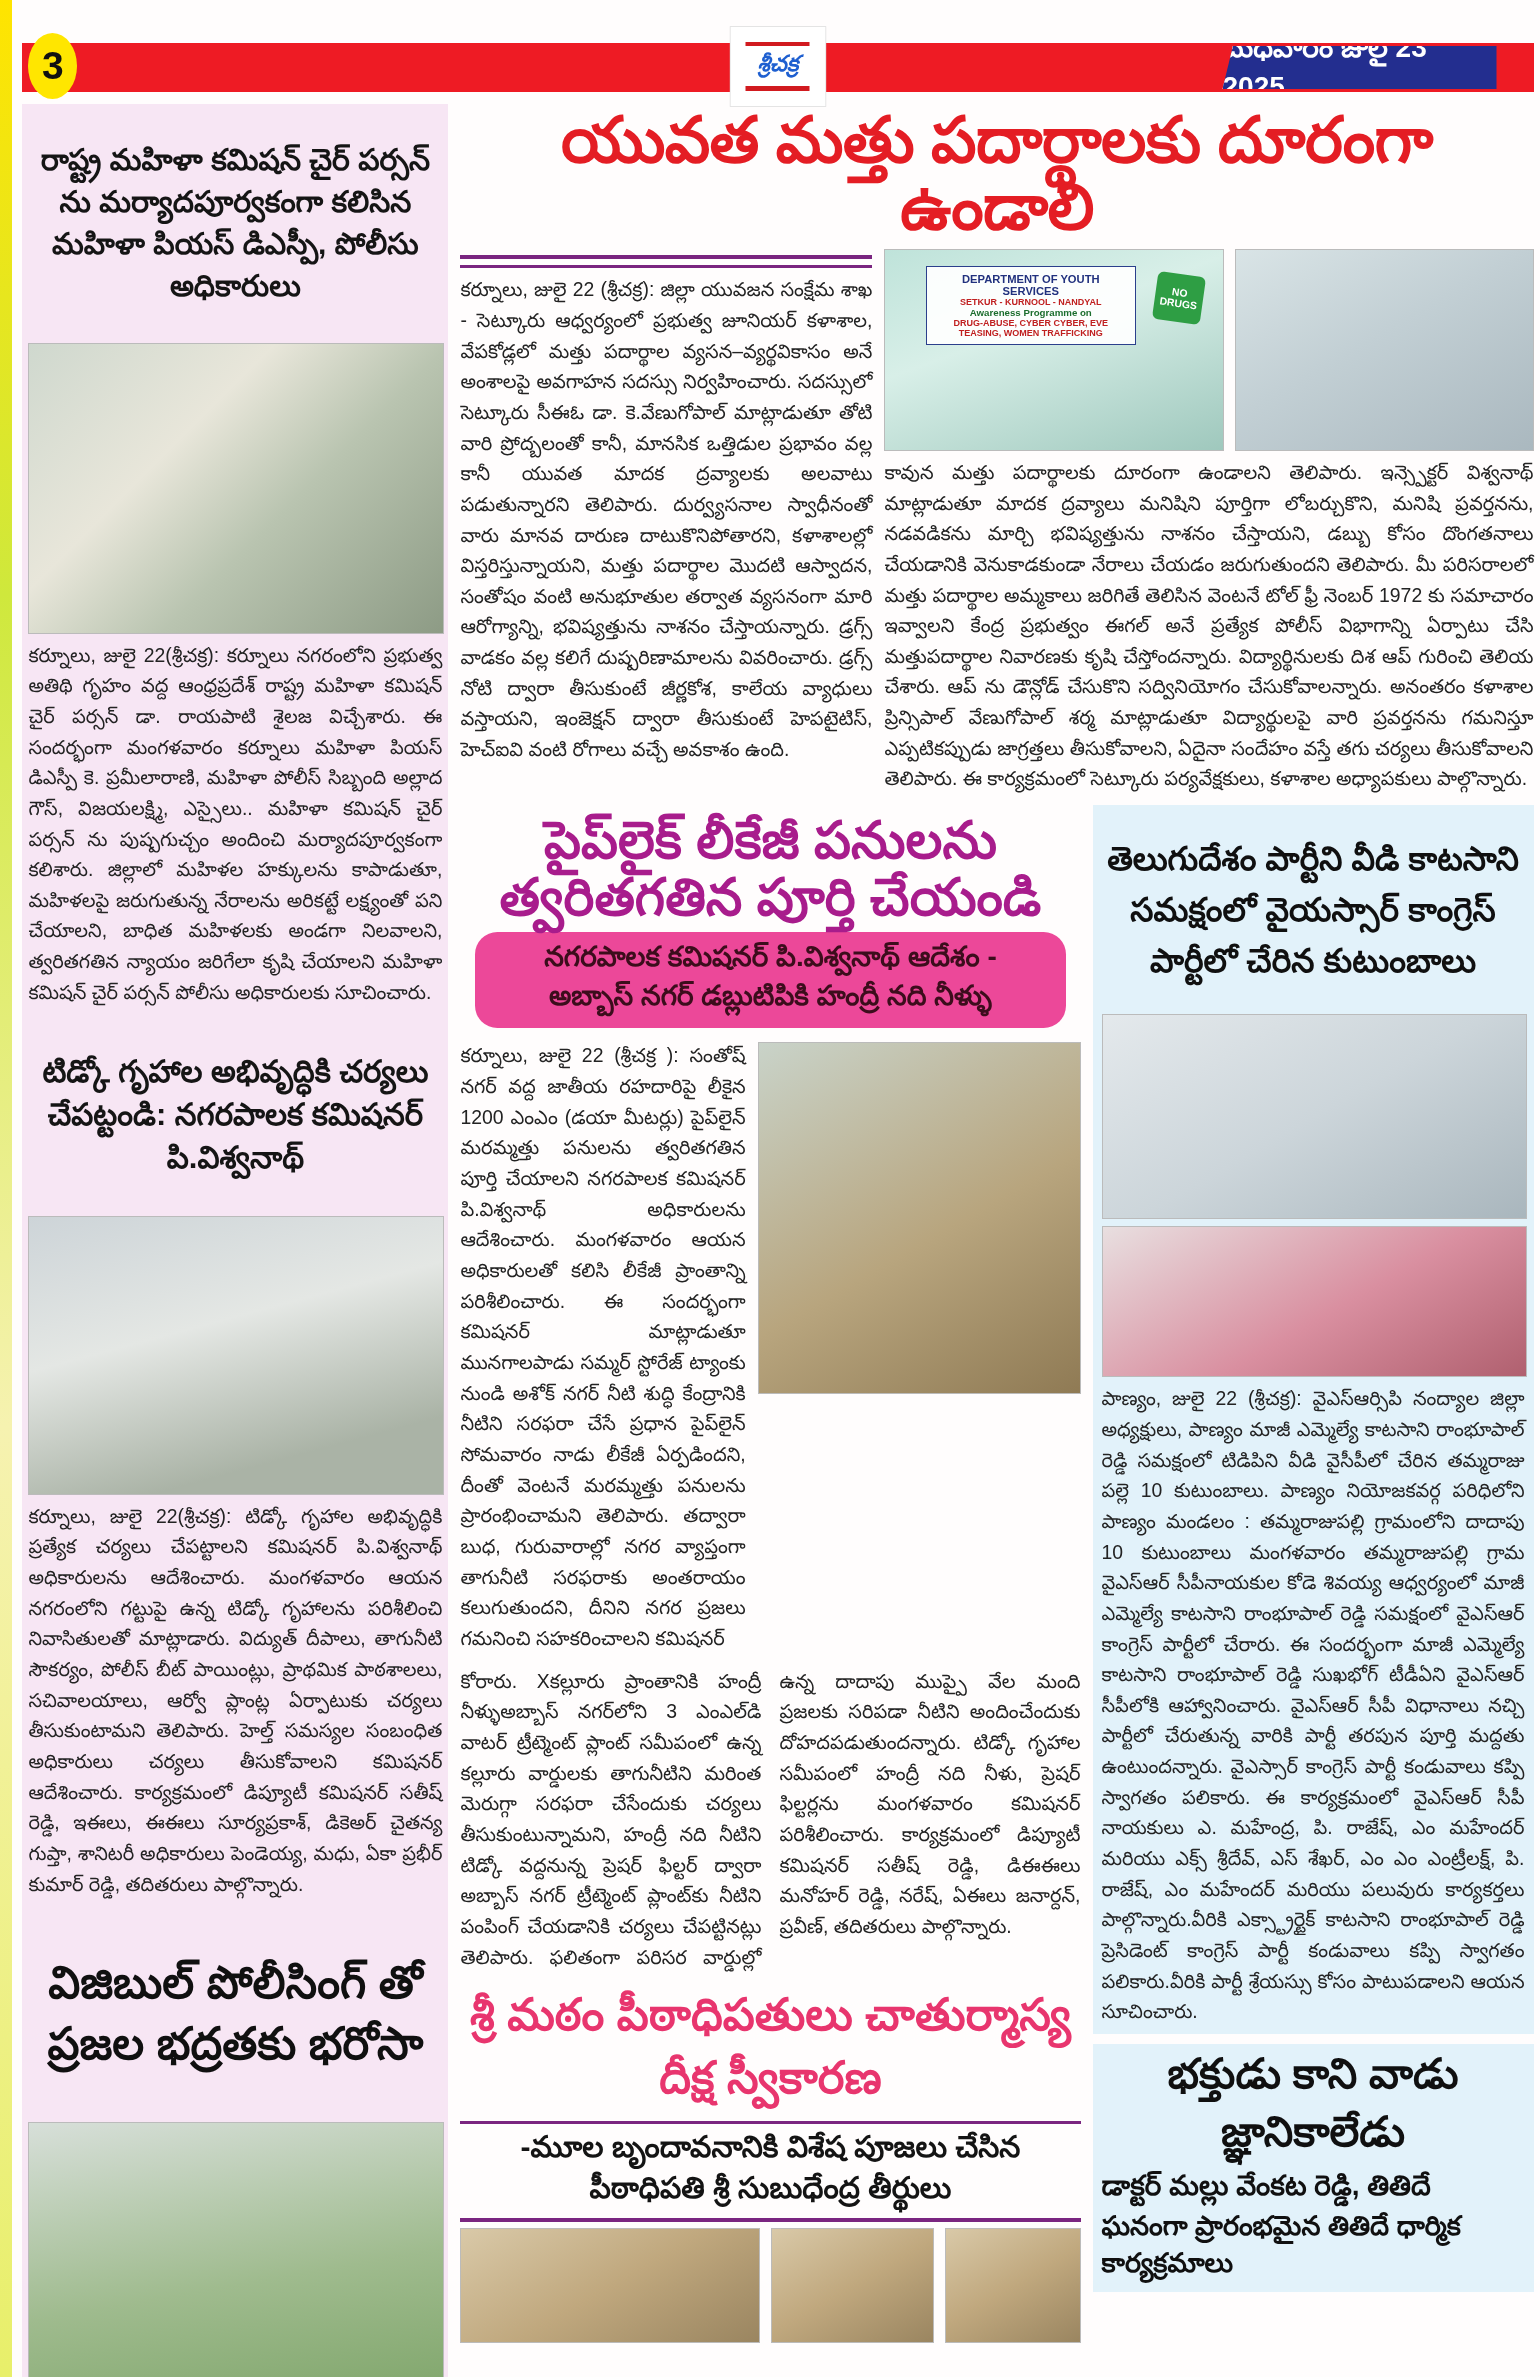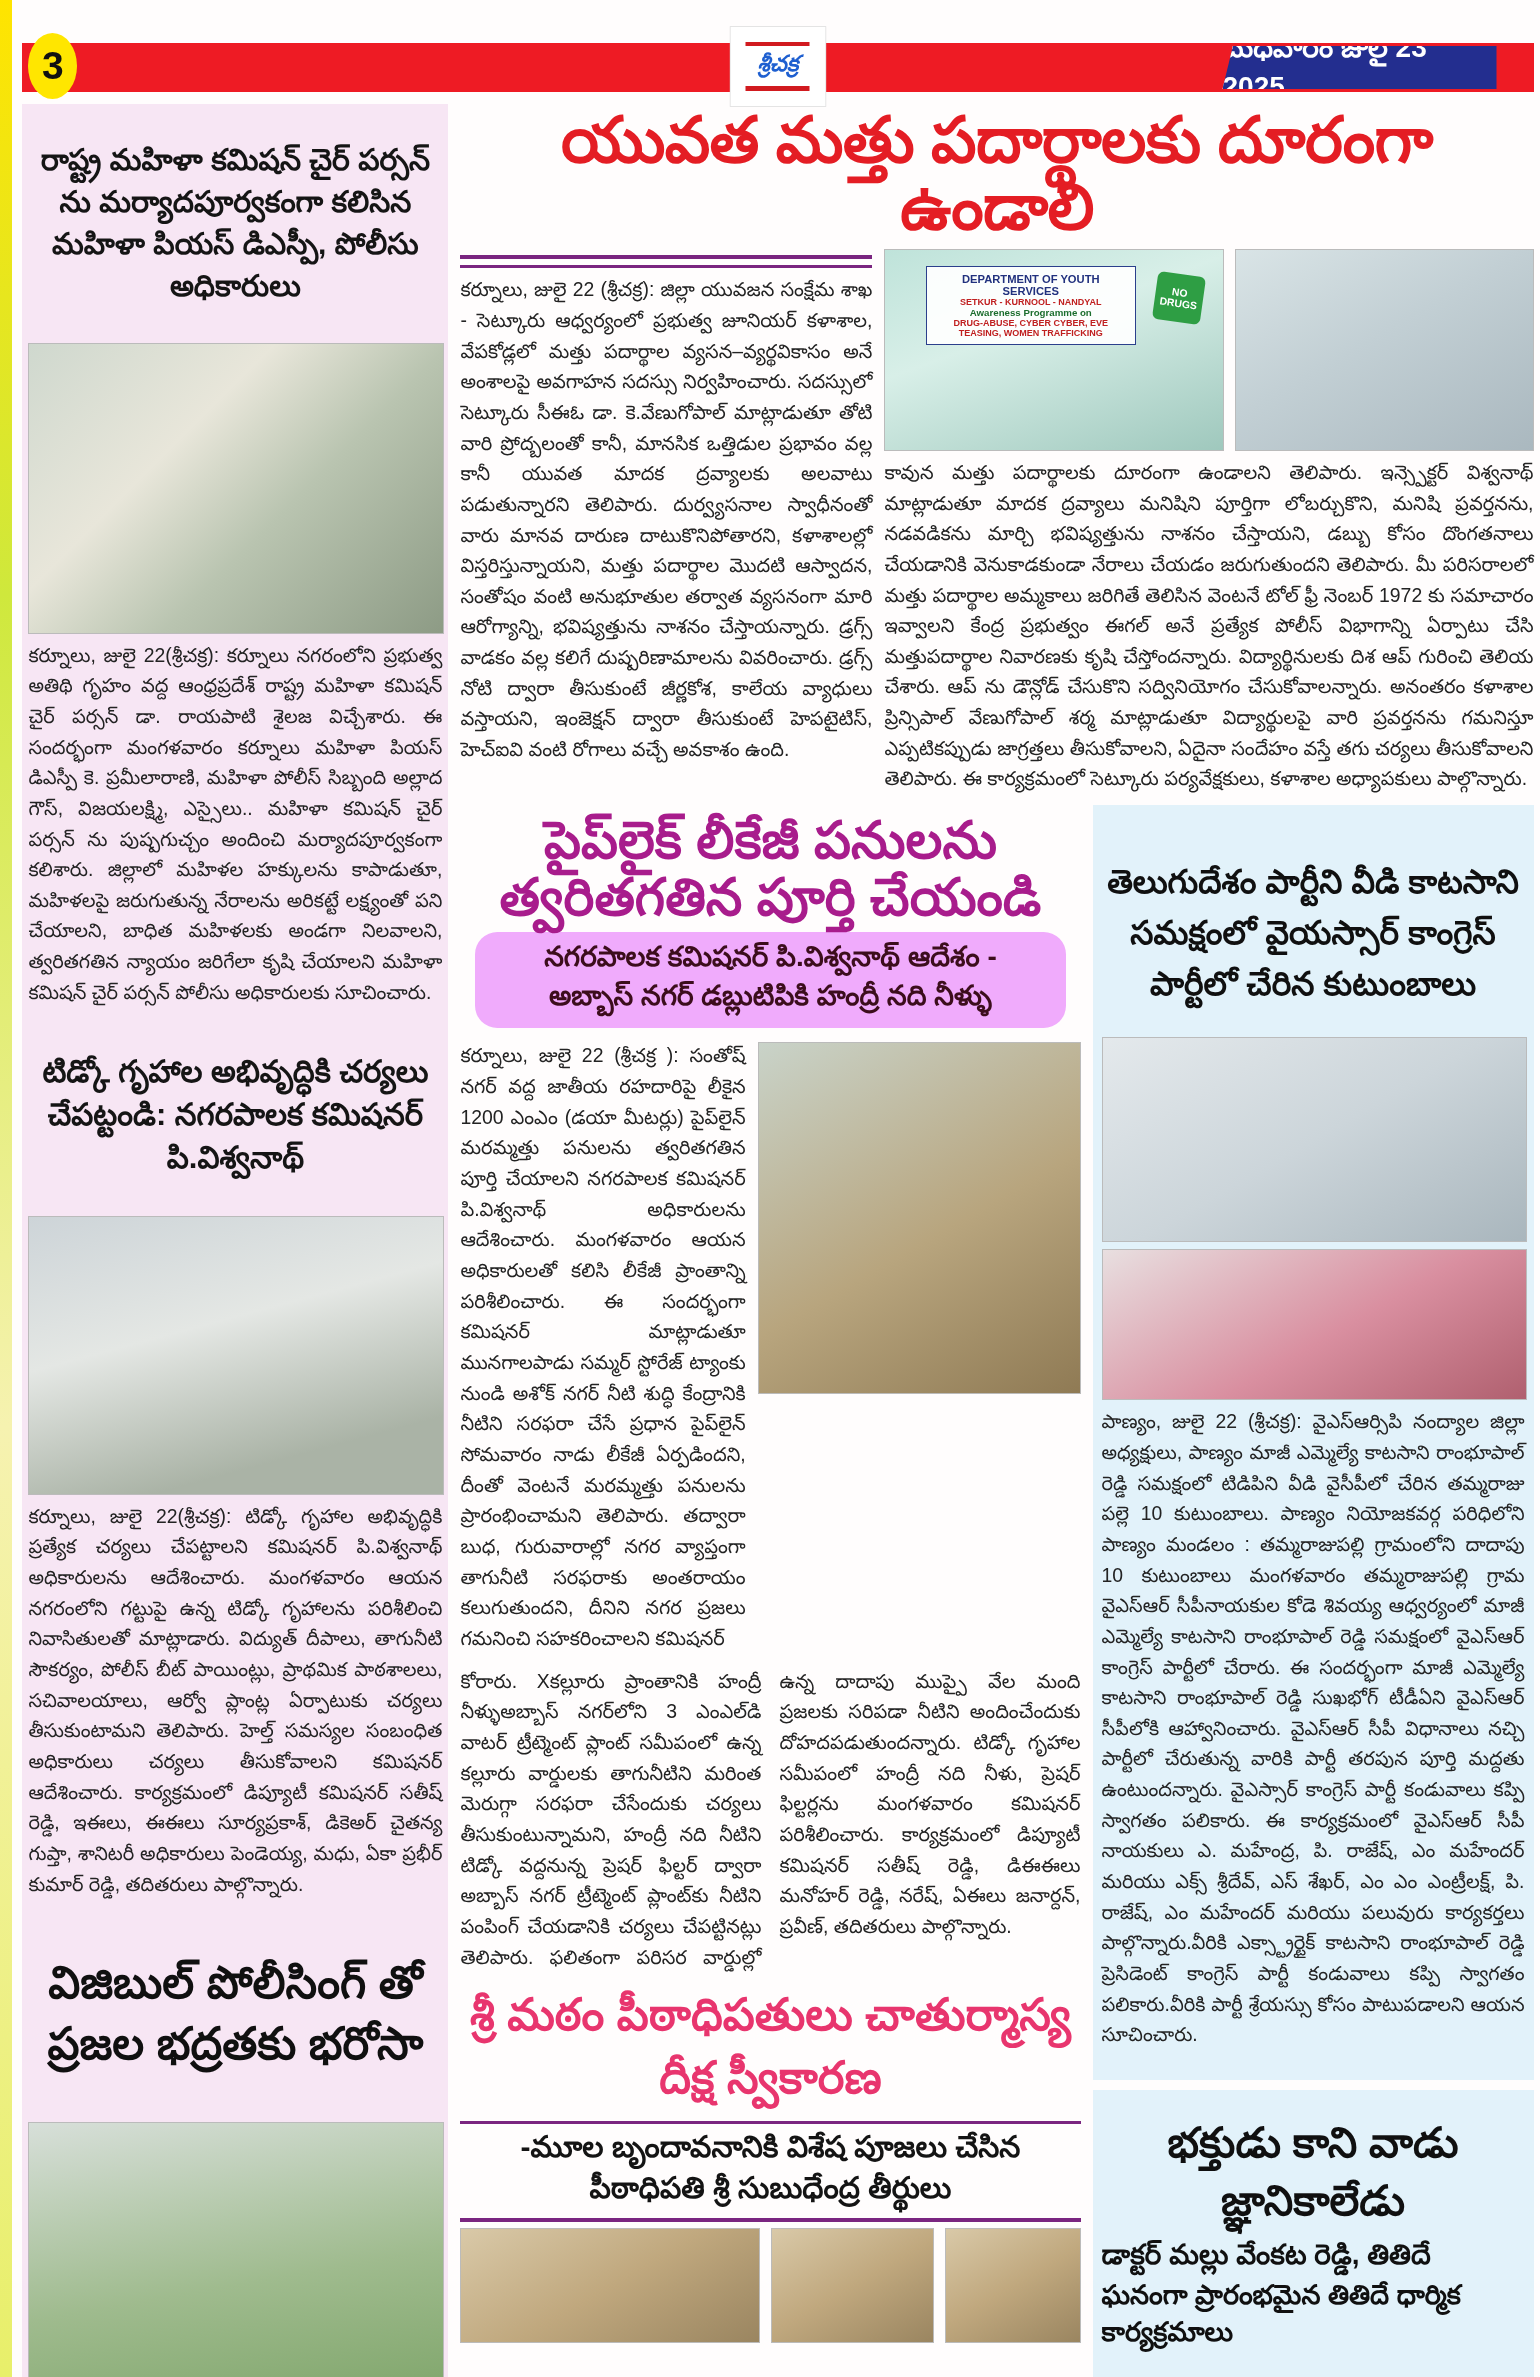--- a/index.html
+++ b/index.html
@@ -34,25 +34,25 @@
   
   .main-headline{font-size:64px;line-height:1.05;font-weight:bold;color:#e41d24;text-align:center;
         margin:3px 0 7.5px 447px;letter-spacing:-0.7px;}
   .hl-pinkbox{background:#f7e6f4;padding:10.4px 7.5px;text-align:center;font-weight:bold;line-height:1.4;}
   .hl-a1{font-size:30px;color:#151515;}
   .hl-a2{font-size:31px;color:#151515;}
   .hl-a3{font-size:45px;color:#101010;line-height:1.35;}
   .left-col{background:#f7e6f4;padding:0 6px 7.5px 6px;box-sizing:border-box;}
   .sub-main{font-size:36px;font-weight:bold;color:#141414;margin:1.5px 0;}
   .hl-pipeline{font-size:52px;font-weight:bold;color:#a81c8c;text-align:center;line-height:1.1;margin:7.5px 0 4.5px;}
-  .pill{background:#f0abfc;border-radius:22.4px;padding:9px 35px;text-align:center;
+  .pill{background:#ec4899;border-radius:22.4px;padding:9px 35px;text-align:center;
         font-size:28px;font-weight:bold;color:#3c0d1c;margin:6px 15px;}
   .hl-matham{font-size:45px;font-weight:bold;color:#e8356e;text-align:center;margin:10.4px 0 3px;}
   .sub-matham{font-size:30px;font-weight:bold;color:#141414;text-align:center;margin:3px 0;}
-  .bluebox{background:#e2f2fa;padding:24px 9px;box-sizing:border-box;}
+  .bluebox{background:#e2f2fa;padding:1px 9px;box-sizing:border-box;}
   .hl-ysrcp{font-size:33px;font-weight:bold;text-align:center;line-height:1.55;color:#101010;}
   .hl-bhakt{font-size:42px;font-weight:bold;text-align:center;color:#101010;margin:4.5px 0;}
   .sub-bhakt1{font-size:28px;font-weight:bold;color:#101010;margin:4.5px 0 1.5px;}
   .sub-bhakt2{font-size:27px;font-weight:bold;color:#101010;margin:1.5px 0 6px;}
   .photo-row{display:flex;gap:11px;}
   .caption-banner{position:absolute;left:12%;top:8%;width:58%;background:rgba(255,255,255,.92);
         border:1.5px solid #2b3f8c;padding:6px;text-align:center;}
   .caption-banner .b1{font-size:11.2px;font-weight:bold;color:#21317e;}
   .caption-banner .b2{font-size:9px;font-weight:bold;color:#c02020;}
   .caption-banner .b3{font-size:9.7px;font-weight:bold;color:#1c6e2e;}

